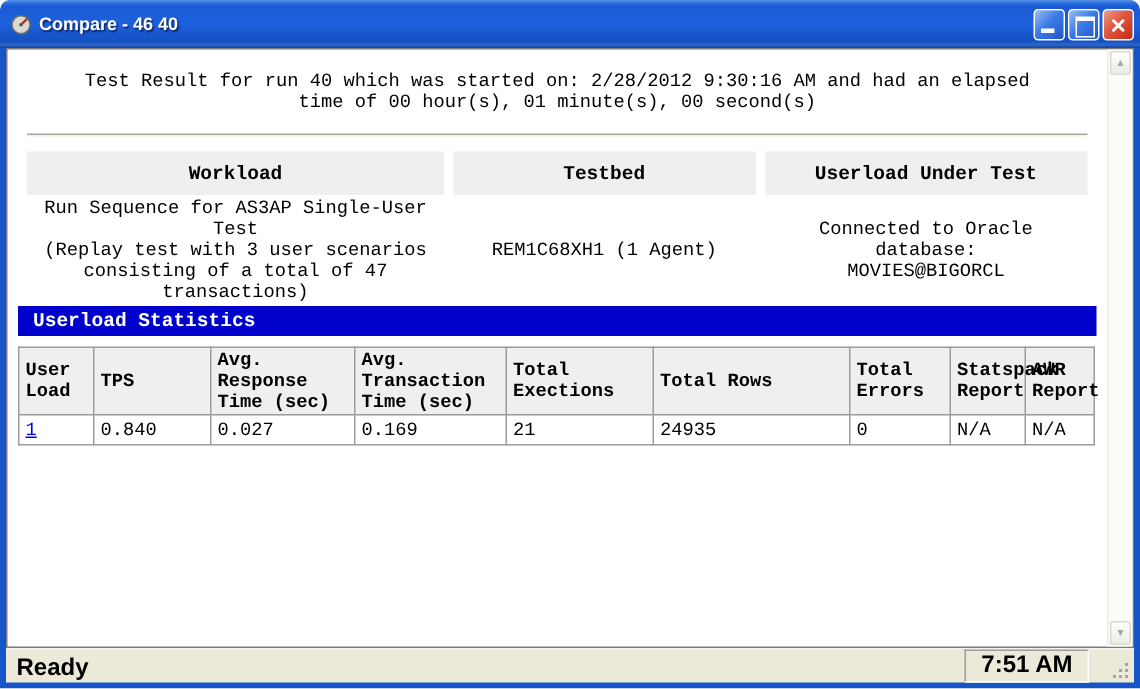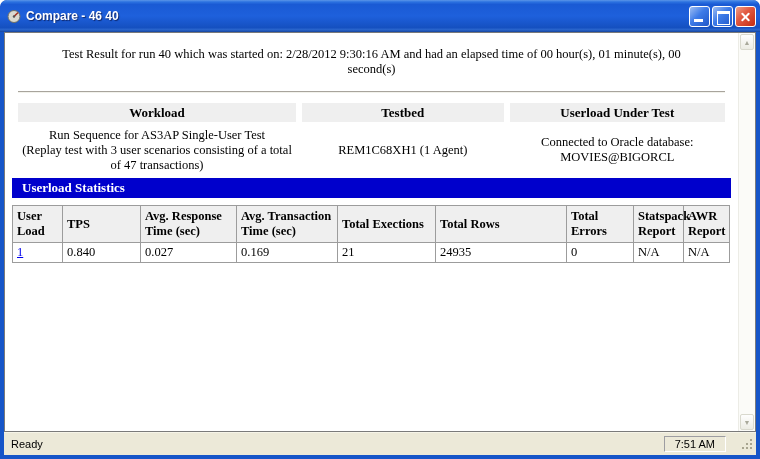--- a/index.html
+++ b/index.html
@@ -23,30 +23,30 @@
     border:1px solid #fff; border-top:3px solid #fff; }
   .wbtn.closeb { background:linear-gradient(135deg,#F0A088 0%,#E25B43 40%,#C42B10 100%); }
   .wbtn.closeb::before, .wbtn.closeb::after { content:""; position:absolute; left:4px; top:9px; width:11px; height:2px;
     background:#fff; border-radius:1px; }
   .wbtn.closeb::before { transform:rotate(45deg); }
   .wbtn.closeb::after  { transform:rotate(-45deg); }
 
   
   .frame { flex:1; margin:0 4px 4px; display:flex; flex-direction:column; min-height:0; }
   .body { flex:1; display:flex; min-height:0; background:#fff; border:1px solid #7A7A7A; }
-  .content { flex:1; overflow:hidden; font-family:Liberation Serif, serif; font-size:12.5px; color:#000;
+  .content { flex:1; overflow:hidden; font-family:Liberation Mono, monospace; font-size:12.5px; color:#000;
     padding:12px 7px 0; }
 
   
   .headerline { text-align:center; margin:2px 30px 0; }
   hr.divider { border:none; border-top:1px solid #A8A49C; border-bottom:1px solid #F2F2EC; margin:14px 6px 10px; }
 
   table.info-table { width:100%; border-collapse:separate; border-spacing:6px 0; table-layout:fixed; margin-top:6px; }
   table.info-table th { background:var(--table_header_bg,#EFEFEF); font-size:13px; font-weight:bold;
-    height:19px; text-align:center; }
+    height:29px; text-align:center; }
   table.info-table td { text-align:center; vertical-align:middle; }
   table.info-table tr.info-body td { height:56px; padding:2px 4px; }
   table.info-table tr.info-links td { height:24px; vertical-align:middle; }
   .col-w1{width:40%;} .col-w2{width:29%;} .col-w3{width:31%;}
 
   a.plink { color:var(--visited_link_purple,#800080); text-decoration:underline; cursor:pointer; }
   a.blink { color:var(--link_blue,#0000EE); text-decoration:underline; cursor:pointer; }
 
   .summary-box { position:relative; width:302px; height:113px; margin:15px auto 26px;
     border:3px solid #000; border-radius:28px; }
@@ -67,22 +67,22 @@
 
   
   .scrollbar { flex:0 0 17px; background:#FBFBF8; border-left:1px solid #ECECE6; display:flex; flex-direction:column;
     justify-content:space-between; padding:1px; }
   .sb-btn { height:16px; background:linear-gradient(#FEFEFE,#ECECE4); border:1px solid #D9D9CE; border-radius:2px;
     color:#A9A99B; font-size:7px; display:flex; align-items:center; justify-content:center; cursor:pointer; }
   .sb-btn.up::before { content:"▲"; }
   .sb-btn.down::before { content:"▼"; }
 
   
-  .statusbar { flex:0 0 23px; background:var(--statusbar_bg,#ECE9D8); display:flex; align-items:center;
-    font-size:11px; color:#000; padding:0 2px 0 7px; border-top:1px solid #F6F4E8; }
+  .statusbar { flex:0 0 23px; background:var(--statusbar_bg,#ECE9D8); display:flex; align-items:flex-end;
+    font-size:16px; color:#000; padding:0 2px 0 7px; border-top:1px solid #F6F4E8;font-weight:bold; }
   .status-left { flex:1; }
   .time-panel { border:1px solid; border-color:#9D9DA1 #FFFFFF #FFFFFF #9D9DA1; padding:1px 10px; margin-right:14px;
     background:var(--statusbar_bg,#ECE9D8); }
   .grip { position:relative; width:14px; height:16px; cursor:nwse-resize; }
   .grip::before { content:""; position:absolute; right:2px; bottom:3px; width:2px; height:2px; background:#A8A590;
     box-shadow:-4px 0 #A8A590, -8px 0 #A8A590, 0 -4px #A8A590, -4px -4px #A8A590, 0 -8px #A8A590; }
 </style>
 </head>
 <body>
 

